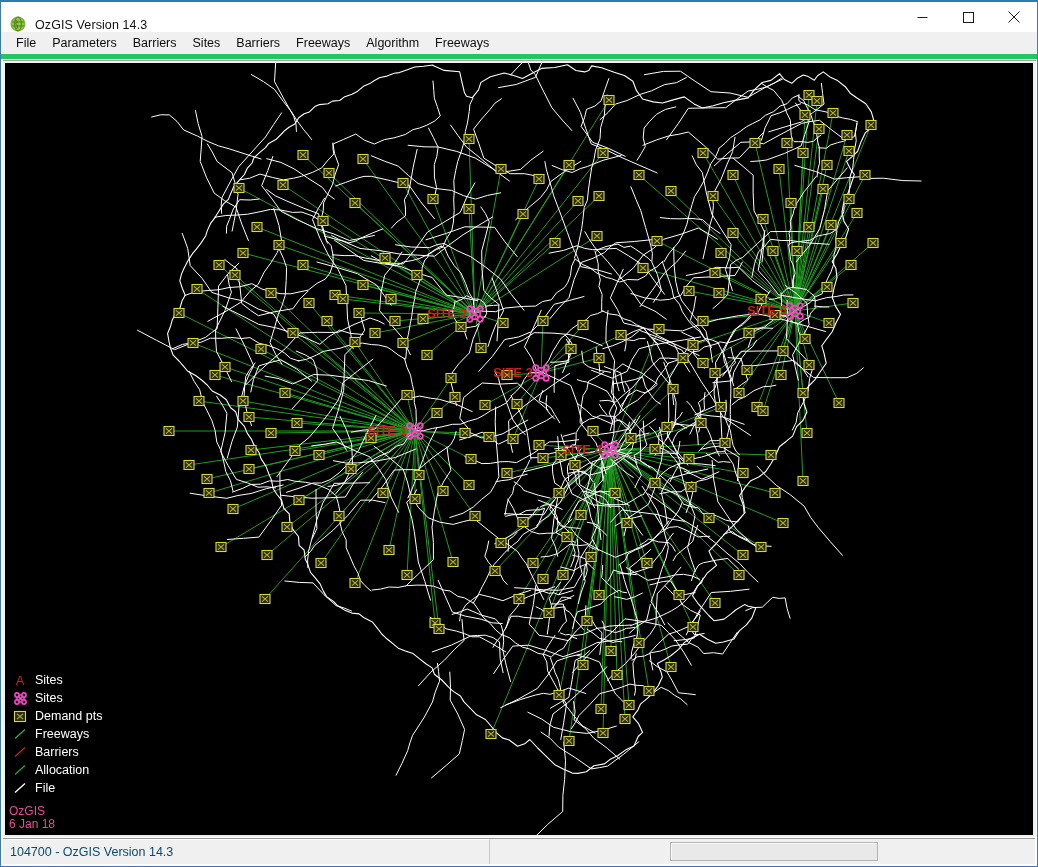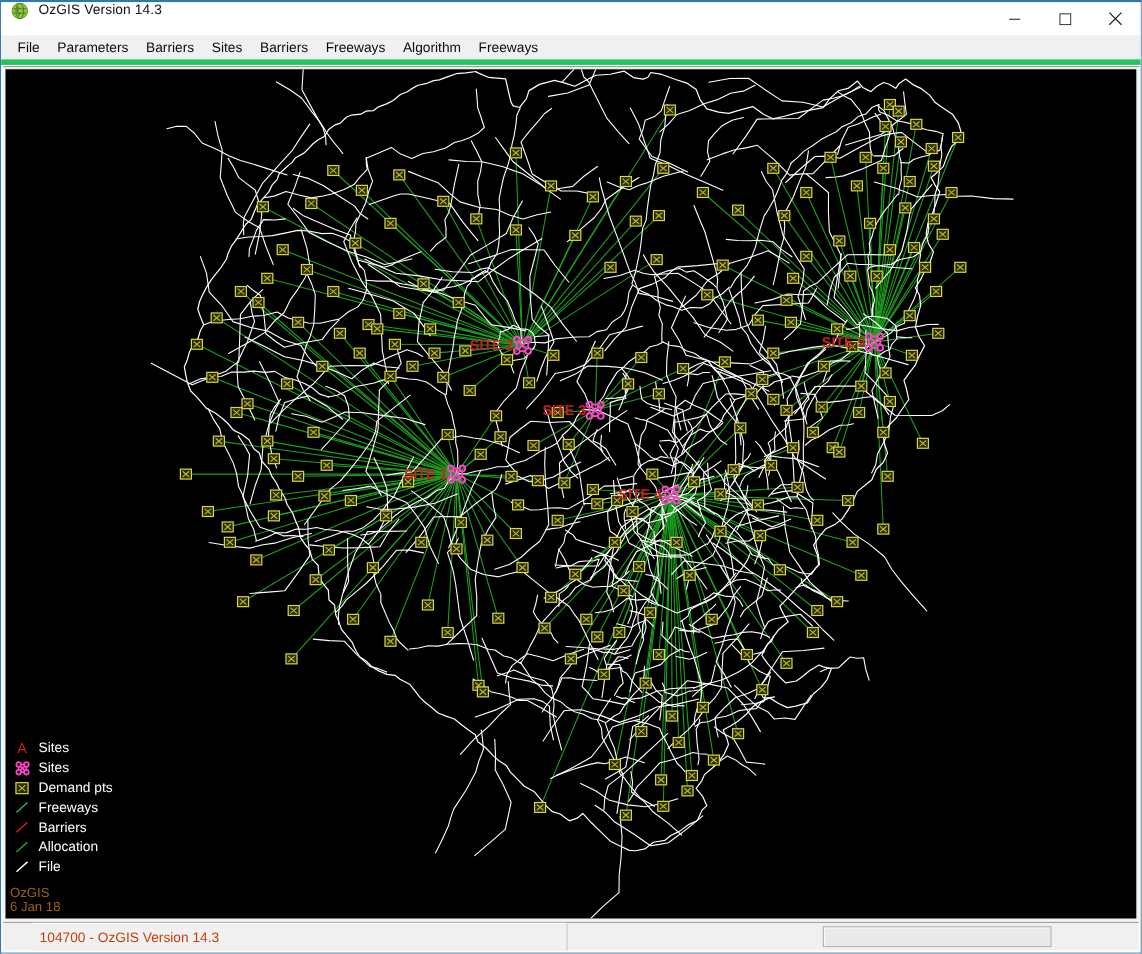--- a/index.html
+++ b/index.html
@@ -17,21 +17,21 @@
     border: 1px solid #3a7cb0;
     border-top: 2px solid #2e7ab0;
     overflow: hidden;
   }
 
   
   #titlebar {
     position: absolute; left: 0; top: 0;
     width: 1036px; height: 30px;
     background: #ffffff;
-    display: flex; align-items: flex-start;
+    display: flex; align-items: flex-end;
   }
   #app-icon {
     width: 16px; height: 16px;
     margin-left: 9px; margin-right: 9px;
     position: relative;
     flex: 0 0 auto;
   }
   #app-icon svg { display: block; }
   #title-text {
     font-size: 12.5px;
@@ -102,38 +102,37 @@
   .legend-sym {
     width: 22px; height: 18px;
     display: flex; align-items: center; justify-content: center;
     flex: 0 0 auto;
   }
   .legend-label { margin-left: 4px; white-space: nowrap; }
   #legend-footer {
     margin-top: 8px;
     font-size: 12px;
     line-height: 13px;
-    color: #a16207;
+    color: #ec4899;
   }
 
   
   #statusbar {
     position: absolute;
     left: 2px; bottom: 2px;
     width: 1032px; height: 26px;
     background: #f0f0f0;
     border-top: 1px solid #9a9a9a;
     display: flex; align-items: stretch;
   }
   .sb-panel {
     display: flex; align-items: center;
     height: 100%;
     font-size: 12.5px;
-    color: #c2410c;
-    margin-left: 26px;
+    color: #0c4a6e;
   }
   #sb-main {
     width: 487px;
     padding-left: 7px;
     border-right: 1px solid #c8c8c8;
     background: #f0f0f0;
     border-top: 1px solid #fdfdfd;
   }
   #sb-mid { width: 180px; }
   #sb-progress-wrap {

